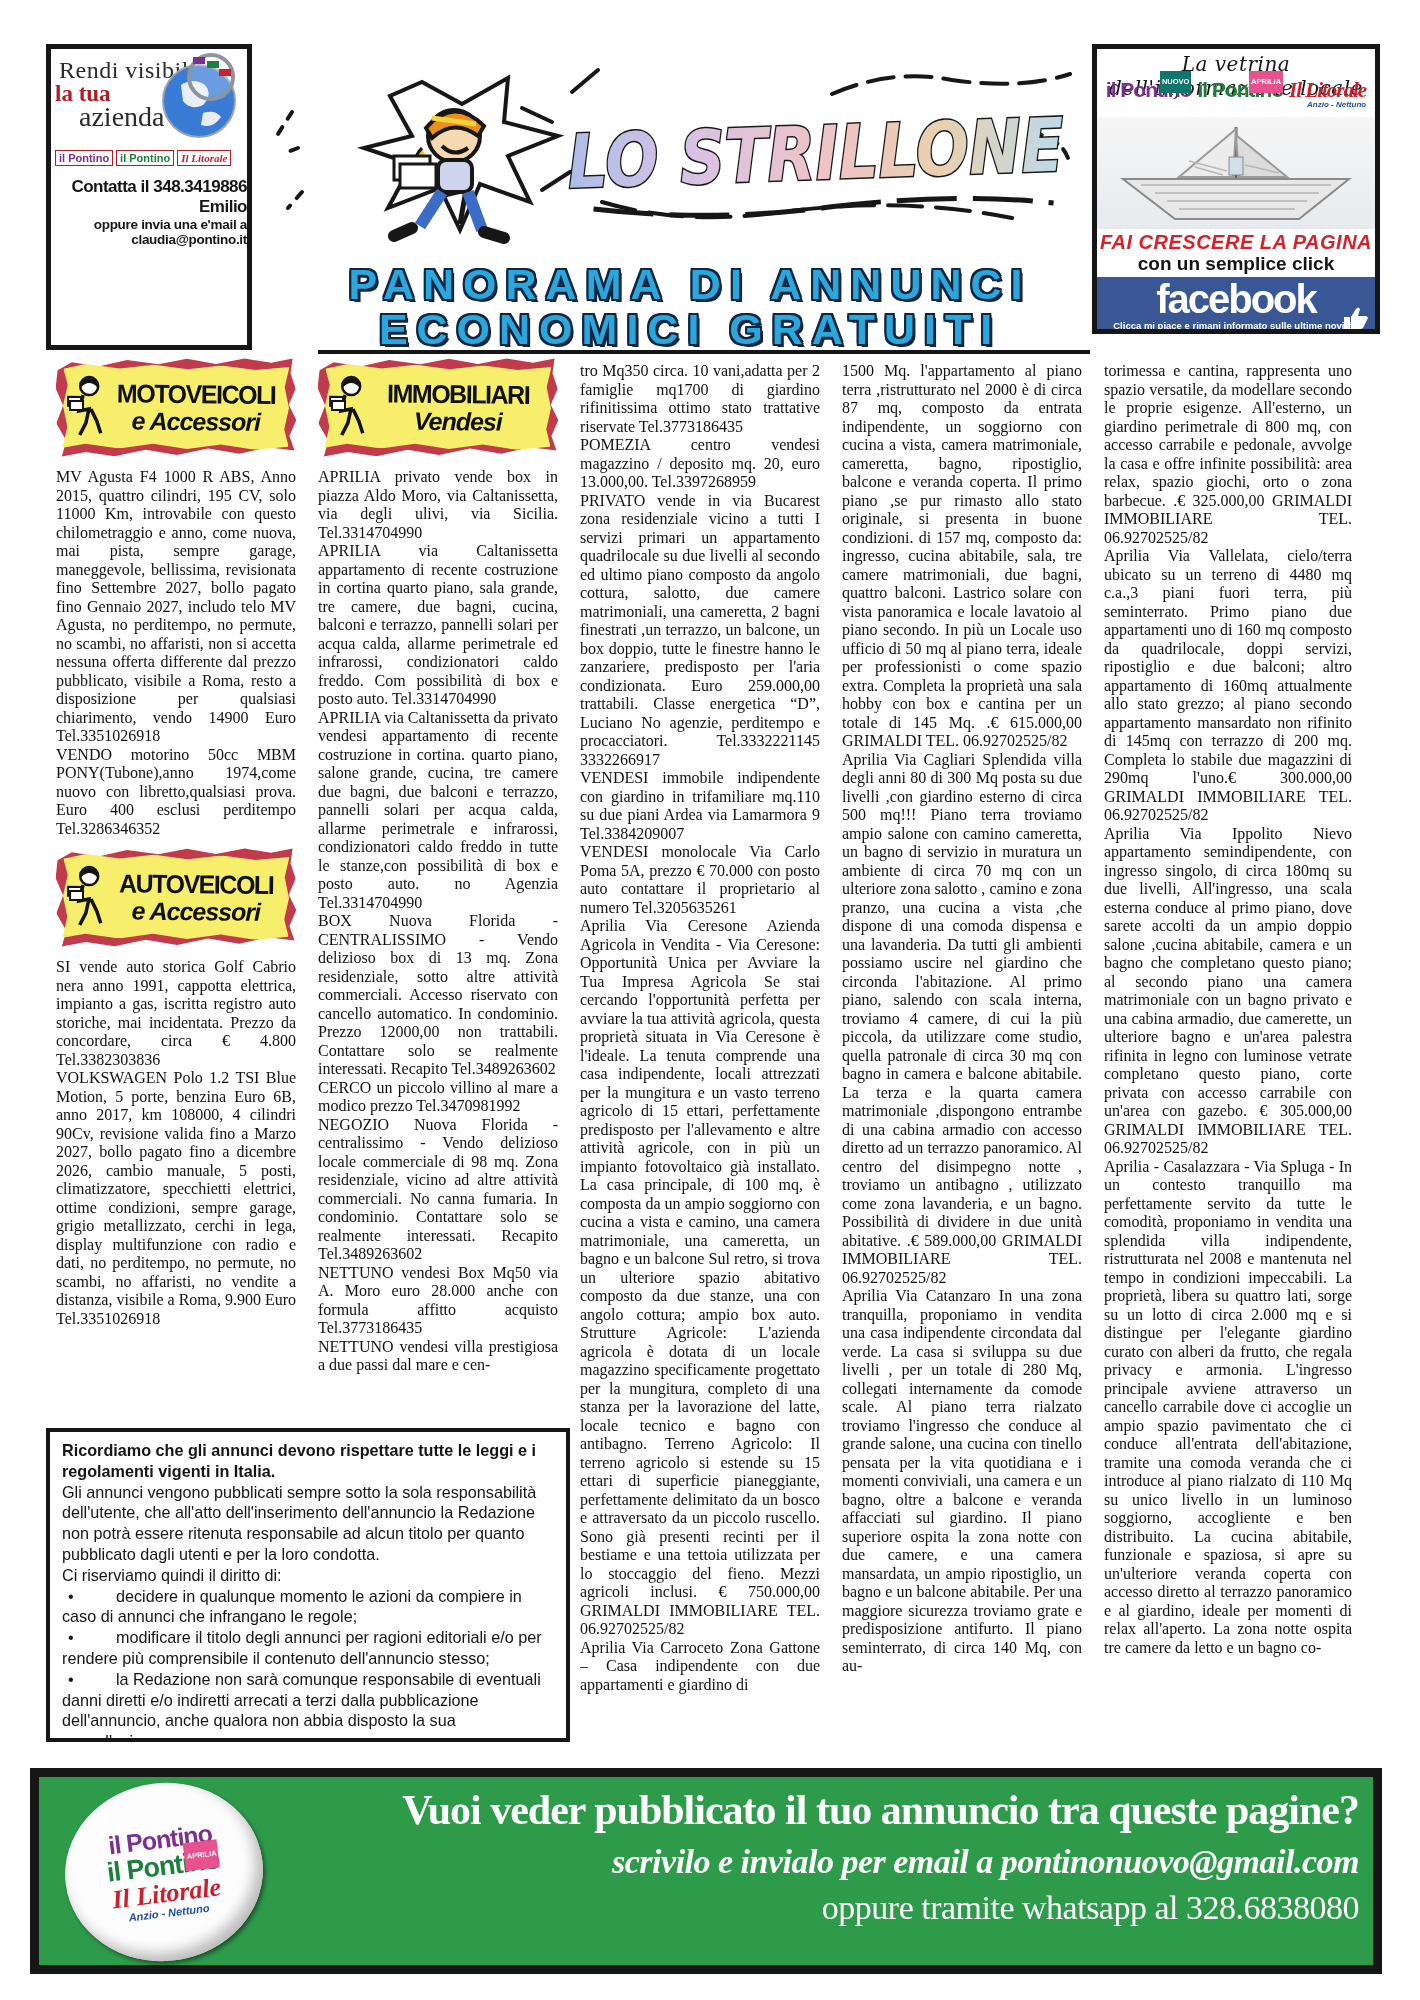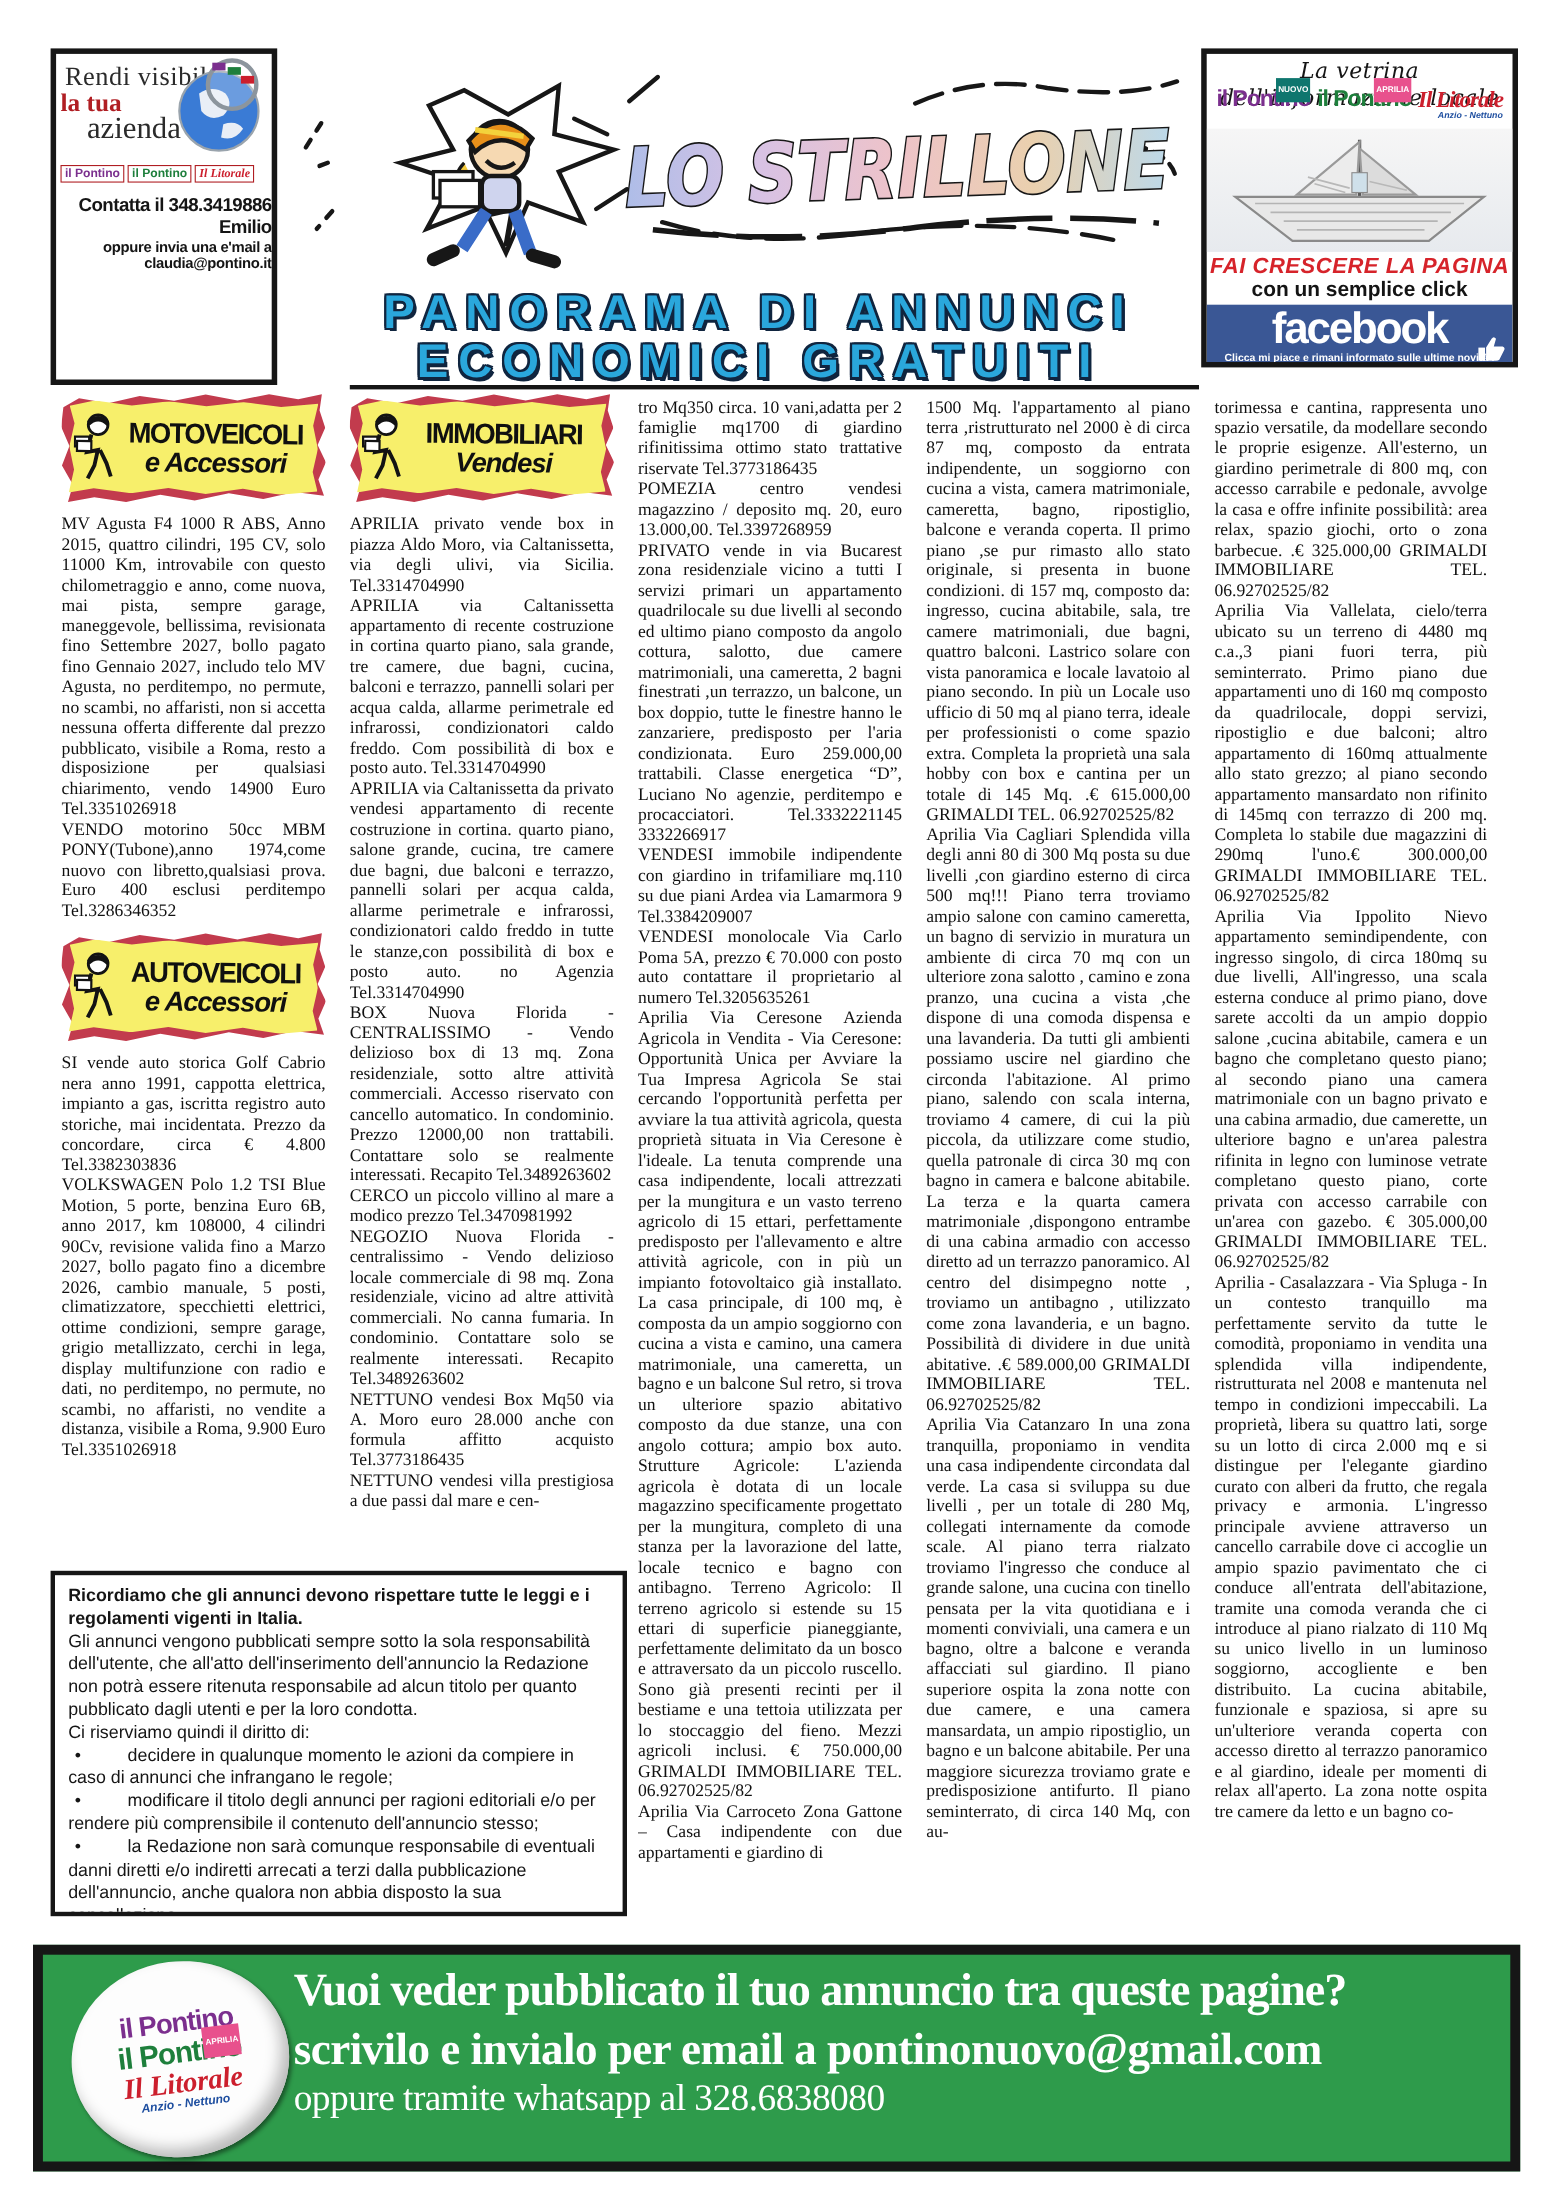--- a/index.html
+++ b/index.html
@@ -102,23 +102,23 @@
     border-radius:50%; transform:rotate(-7deg); box-shadow:inset -6px -8px 14px #b9b9b9, 2px 3px 4px rgba(0,0,0,.45);
     display:flex; flex-direction:column; align-items:center; justify-content:center; overflow:hidden;}
   .egg .e1 { color:#7b2f8e; font-family:"Liberation Sans",sans-serif; font-weight:bold; font-size:25px;
     letter-spacing:-1px; line-height:26px;}
   .egg .e2 { color:#1e7f3c; font-family:"Liberation Sans",sans-serif; font-weight:bold; font-size:27px;
     letter-spacing:-1px; line-height:28px; position:relative;}
   .egg .e2 .ra-tag { top:-6px; }
   .egg .e3 { color:#cc1f2d; font-style:italic; font-weight:bold; font-size:26px; line-height:27px;}
   .egg .e4 { color:#1f4fa0; font-family:"Liberation Sans",sans-serif; font-weight:bold; font-style:italic;
     font-size:11px; line-height:12px;}
-  .fb-lines { position:absolute; left:228px; right:14px; top:4px; text-align:left; color:#ffffff;}
+  .fb-lines { position:absolute; left:240px; right:14px; top:4px; text-align:right; color:#ffffff;}
   .fb-l1 { font-weight:bold; font-size:42px; line-height:58px; letter-spacing:-1px; white-space:nowrap;}
-  .fb-l2 { font-weight:bold; font-size:41px; line-height:46px; letter-spacing:-0.5px; white-space:nowrap;}
+  .fb-l2 { font-weight:bold; font-size:34px; line-height:46px; letter-spacing:-0.5px; white-space:nowrap;font-style:italic;}
   .fb-l3 { font-weight:normal; font-size:34px; line-height:46px; letter-spacing:-0.5px; white-space:nowrap;}
 </style>
 </head>
 <body>
 
 <div class="page">
 
   <div class="left-ad">
     <div class="la-top">
       <span class="la-rendi">Rendi visibile</span>

